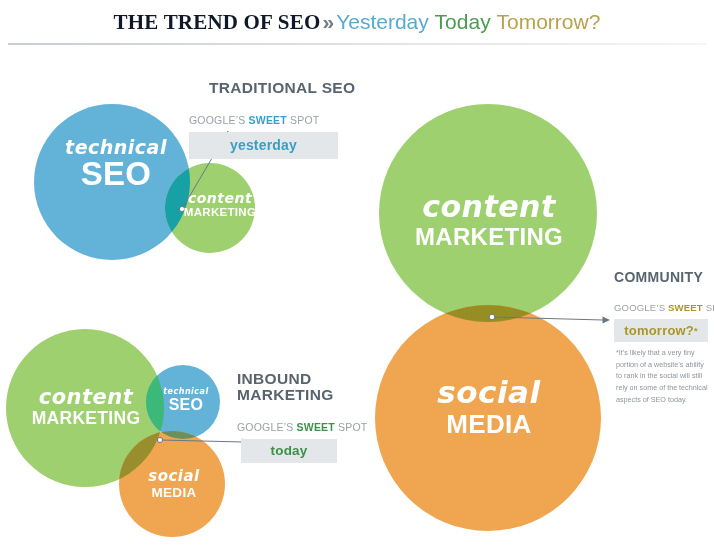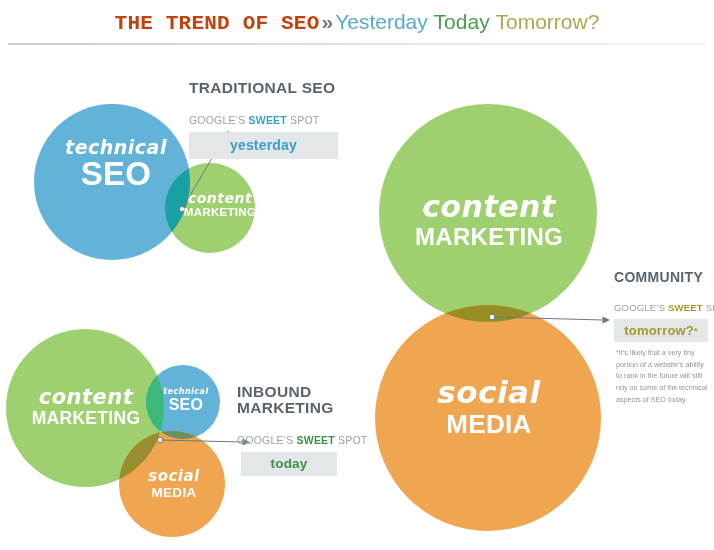--- a/index.html
+++ b/index.html
@@ -26,23 +26,23 @@
   .header-title {
     position: absolute;
     left: 0; top: 8px;
     width: 714px;
     text-align: center;
     font-size: 21px;
     line-height: 28px;
     white-space: nowrap;
   }
   .ht-main {
-    font-family: Liberation Mono, monospace;
-    font-weight: bold;
-    color: #c2410c;
+    font-family: Liberation Serif, serif;
+    font-weight: bold;
+    color: #0f172a;
     letter-spacing: 0.2px;
   }
   .ht-chev {
     font-weight: bold;
     color: #6f7c86;
     margin: 0 2px;
   }
   .ht-yesterday { color: #5aa9ce; }
   .ht-today     { color: #4d9a52; }
   .ht-tomorrow  { color: #b8a24e; }
@@ -89,30 +89,30 @@
     align-items: center;
     justify-content: center;
     font-weight: bold;
     font-family: "Liberation Sans Narrow", "Liberation Sans", sans-serif;
     letter-spacing: 0.2px;
     white-space: nowrap;
   }
 
   
   #callout-yesterday { left: 189px; top: 80px; }
-  #callout-yesterday .callout-title { font-size: 15.5px; }
+  #callout-yesterday .callout-title { font-size: 15.5px; margin-left: 20px; }
   #callout-yesterday .callout-sub   { font-size: 10.5px; }
   #callout-yesterday .sweet         { color: #3a9fc4; }
   #callout-yesterday .chip {
     width: 149px; height: 27px; margin-top: 6px;
     color: #3a9fc4; font-size: 14px;
   }
 
   
-  #callout-today { left: 237px; top: 384px; }
+  #callout-today { left: 237px; top: 371px; }
   #callout-today .callout-title { font-size: 15.5px; }
   #callout-today .callout-sub   { font-size: 10.5px; }
   #callout-today .sweet         { color: #3c9149; }
   #callout-today .chip {
     width: 96px; height: 24px; margin-top: 6px; margin-left: 4px;
     color: #3c9149; font-size: 13.5px;
   }
 
   
   #callout-tomorrow { left: 614px; top: 270px; }
@@ -342,13 +342,13 @@
 
 <div class="callout" id="callout-tomorrow">
   <div class="callout-title">COMMUNITY</div>
   <div class="callout-sub"><span>GOOGLE’S </span><span class="sweet">SWEET</span><span> SPOT</span></div>
   <div class="chip">
       <span>tomorrow?</span>
       <span class="star">*</span>
     </div>
 </div>
 
-<div class="footnote">*It’s likely that a very tiny portion of a website’s ability to rank in the future will still rely on some of the technical aspects of SEO today.</div>
+<div class="footnote">*It’s likely that a very tiny portion of a website’s ability to rank in the social will still rely on some of the technical aspects of SEO today.</div>
 
 </body></html>

